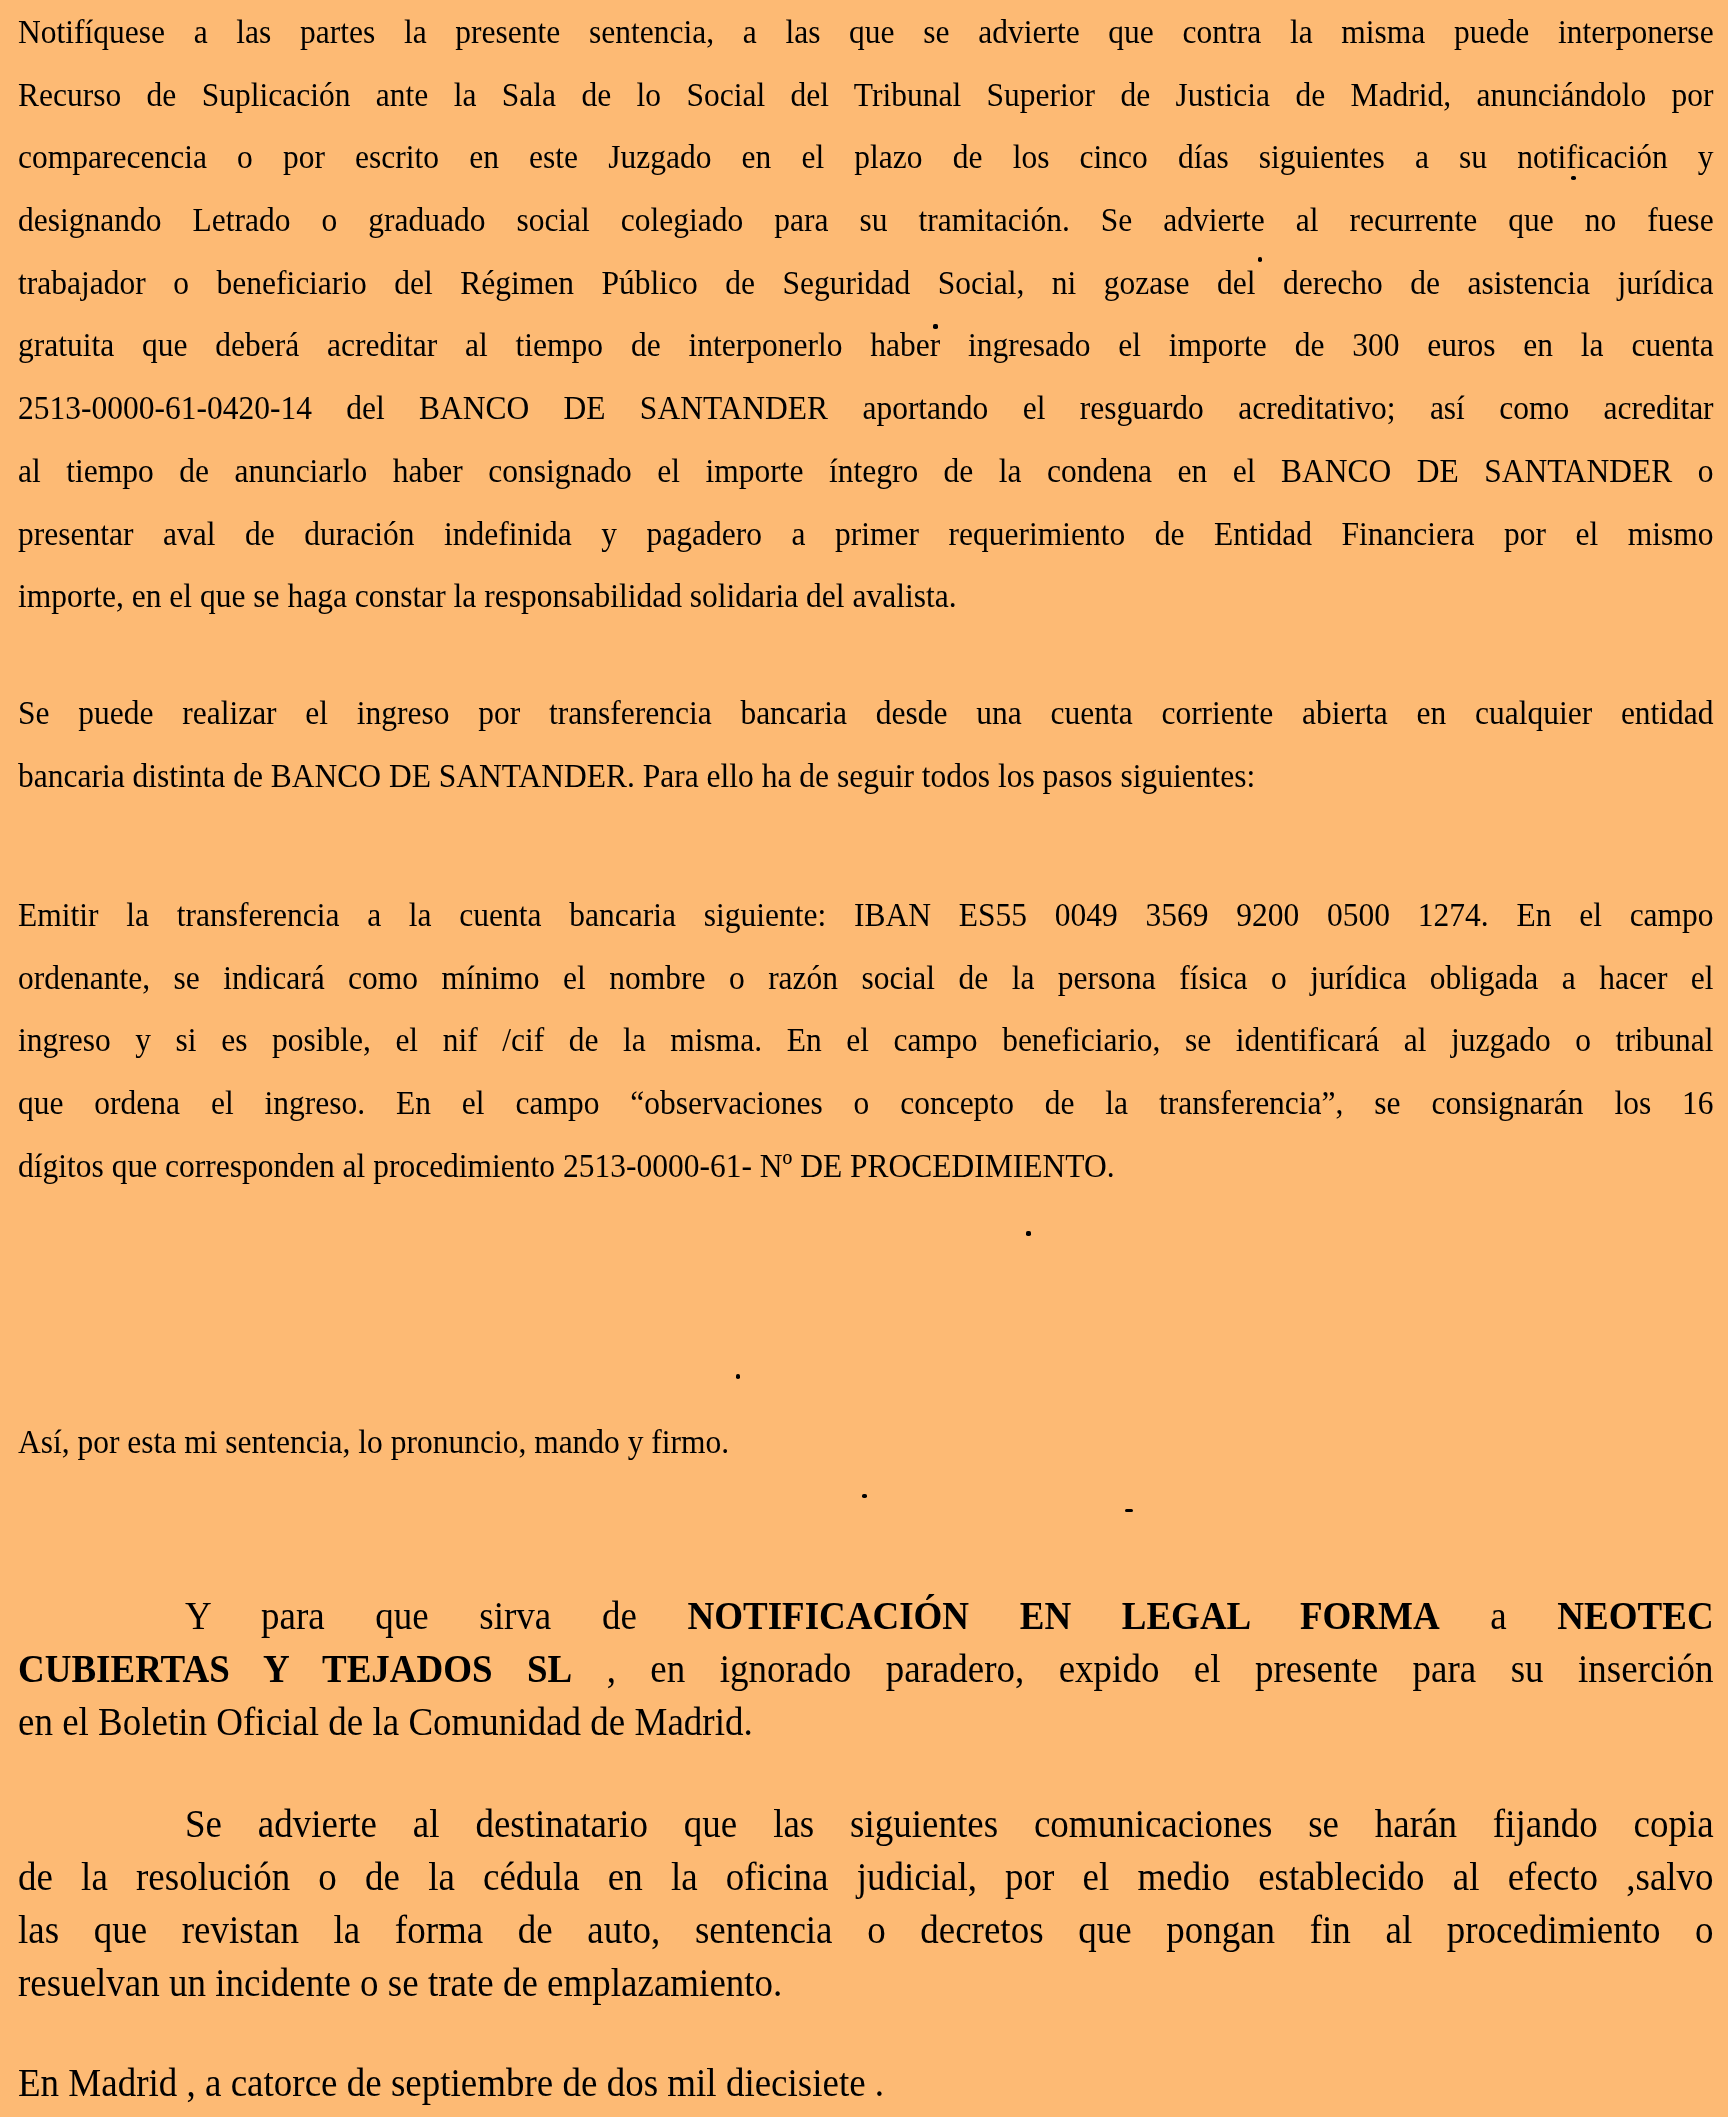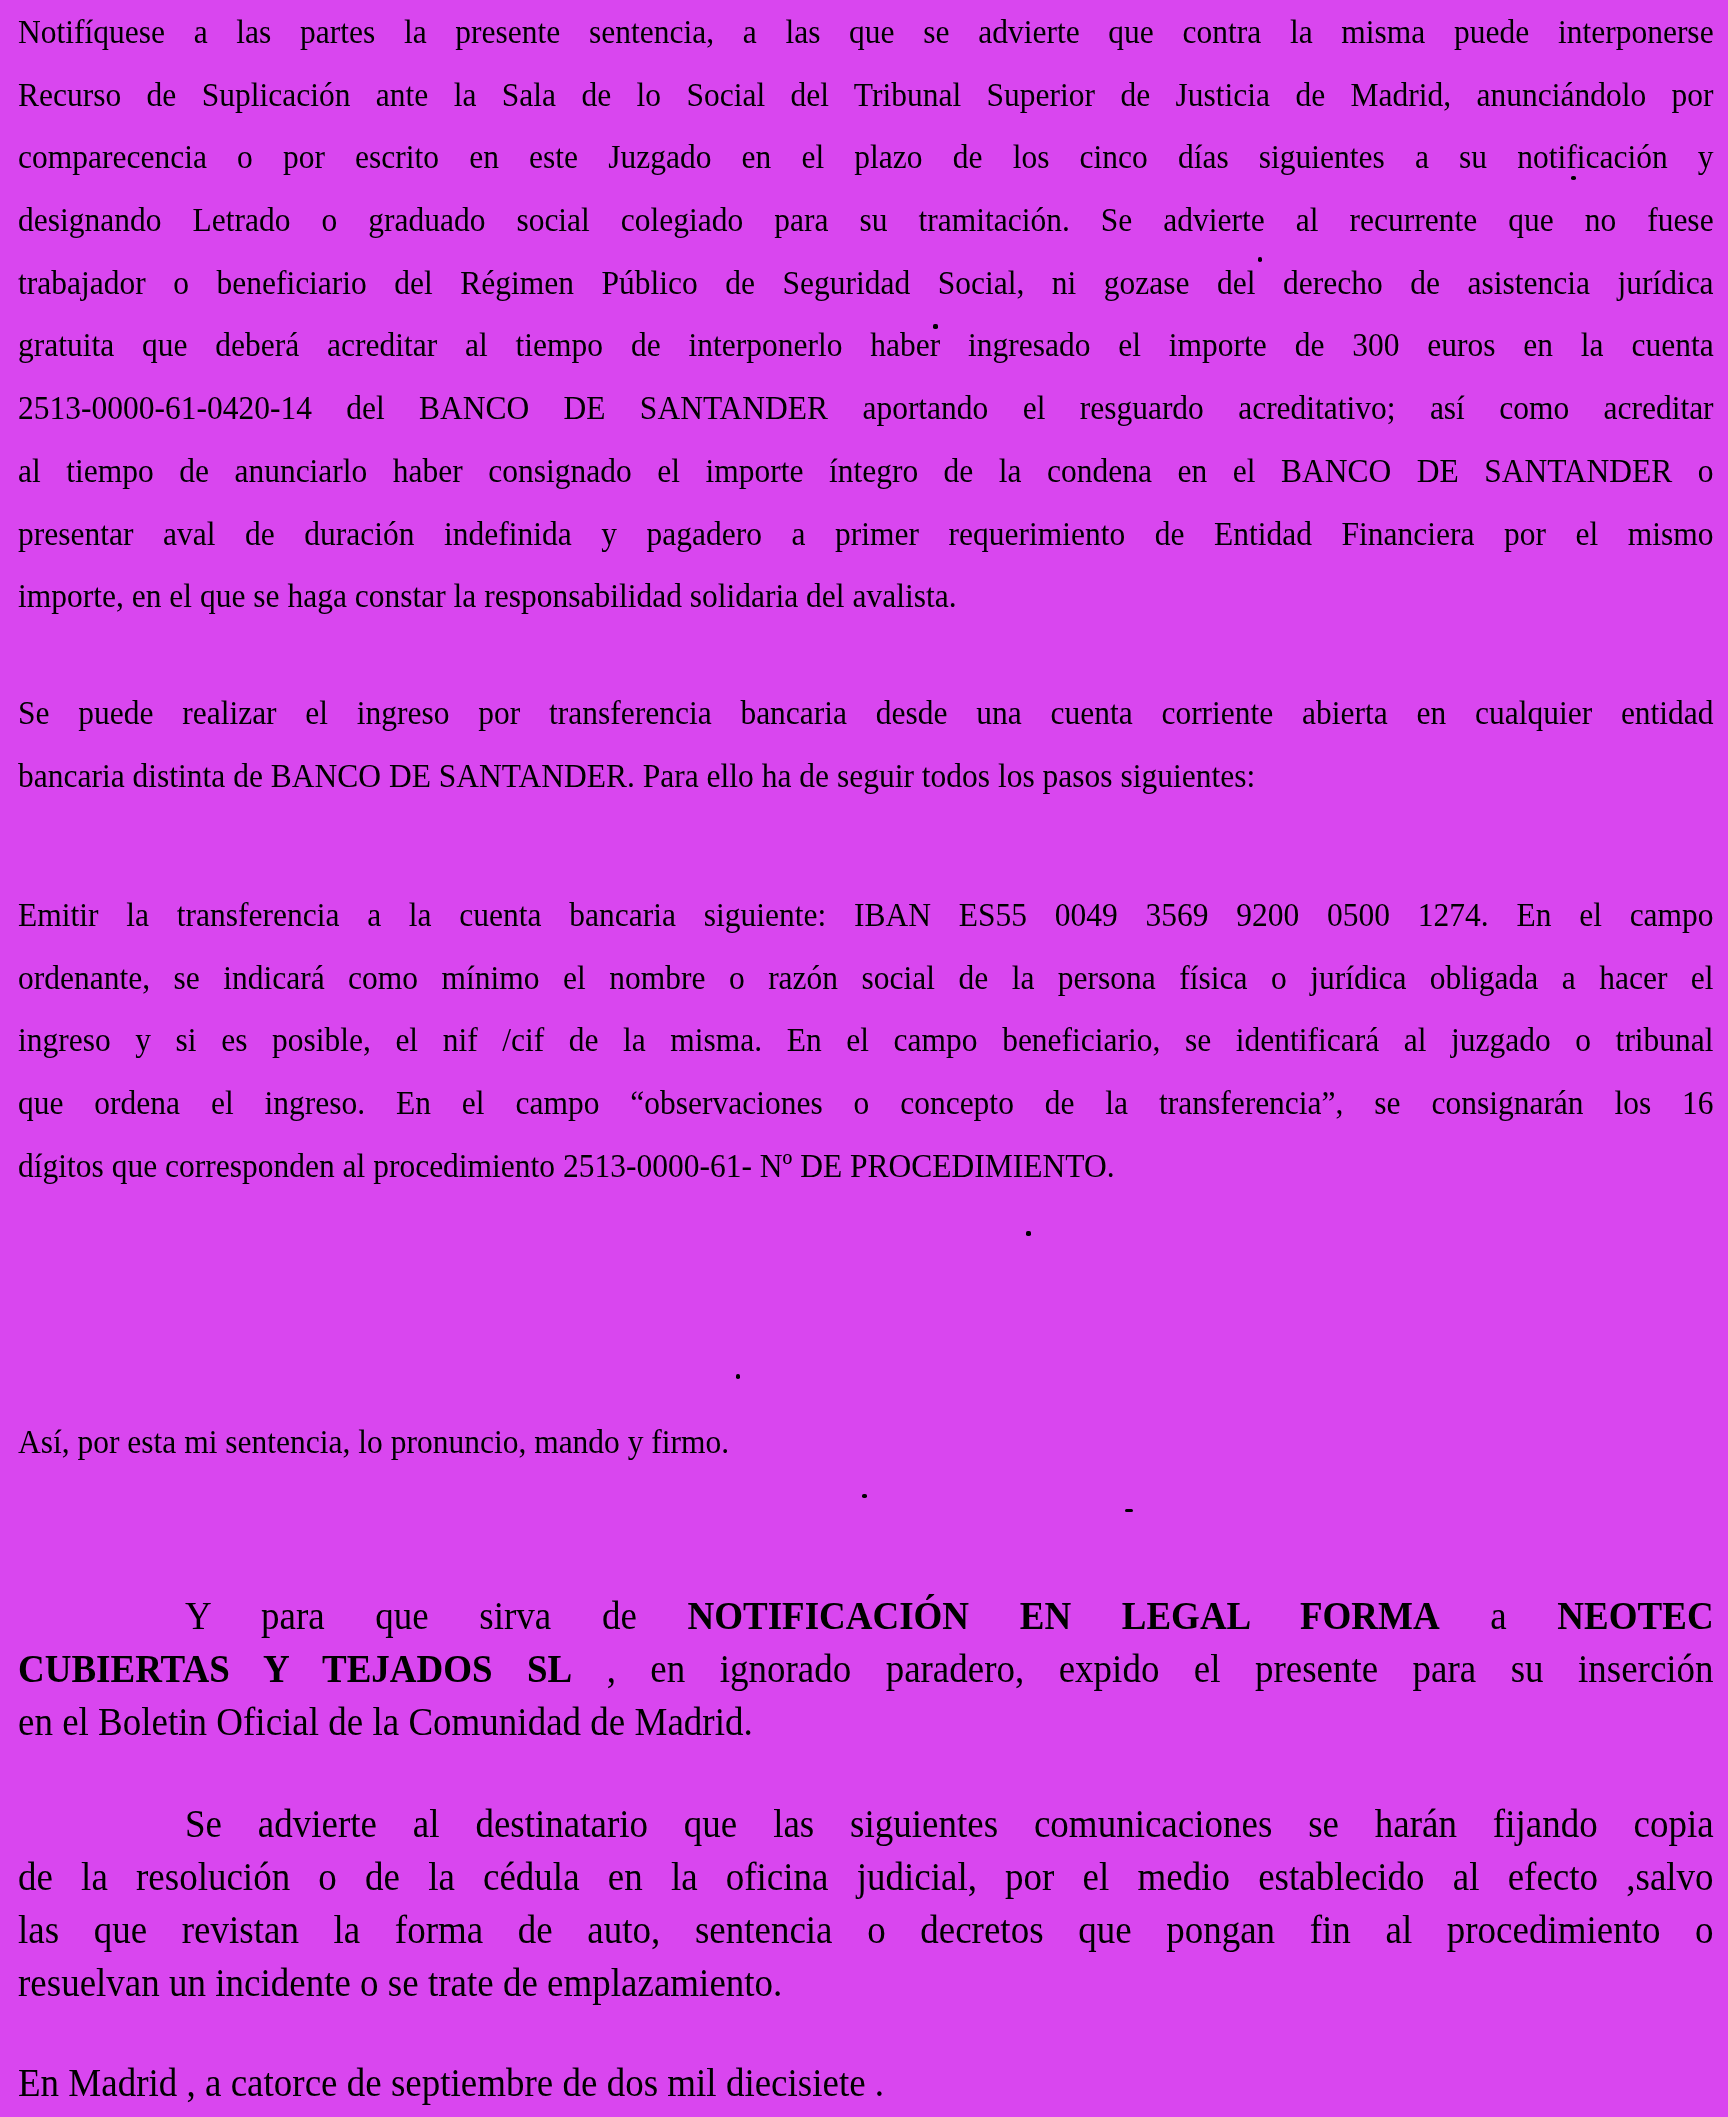--- a/index.html
+++ b/index.html
@@ -1,19 +1,19 @@
 <!DOCTYPE html>
 <html style="font-size:14.4px"><head>
 <meta charset="utf-8">
 <style>
   html,body{margin:0;padding:0;background:#ffffff;}
   .page{
     position:relative;
     width:1728px;height:2117px;
-    background:#d946ef;color:#000000;
+    background:#fdba74;color:#000000;
     font-family:"Liberation Serif","DejaVu Serif",serif;
     overflow:hidden;
   }
   .para{
     position:absolute;left:18px;right:14.4px;
     transform-origin:0 0;
     -webkit-font-smoothing:none;
   }
   .secA{font-size:31.5px;line-height:57px;transform:scaleY(1.10);}
   .secB{font-size:37px;line-height:49px;transform:scaleY(1.08);}

